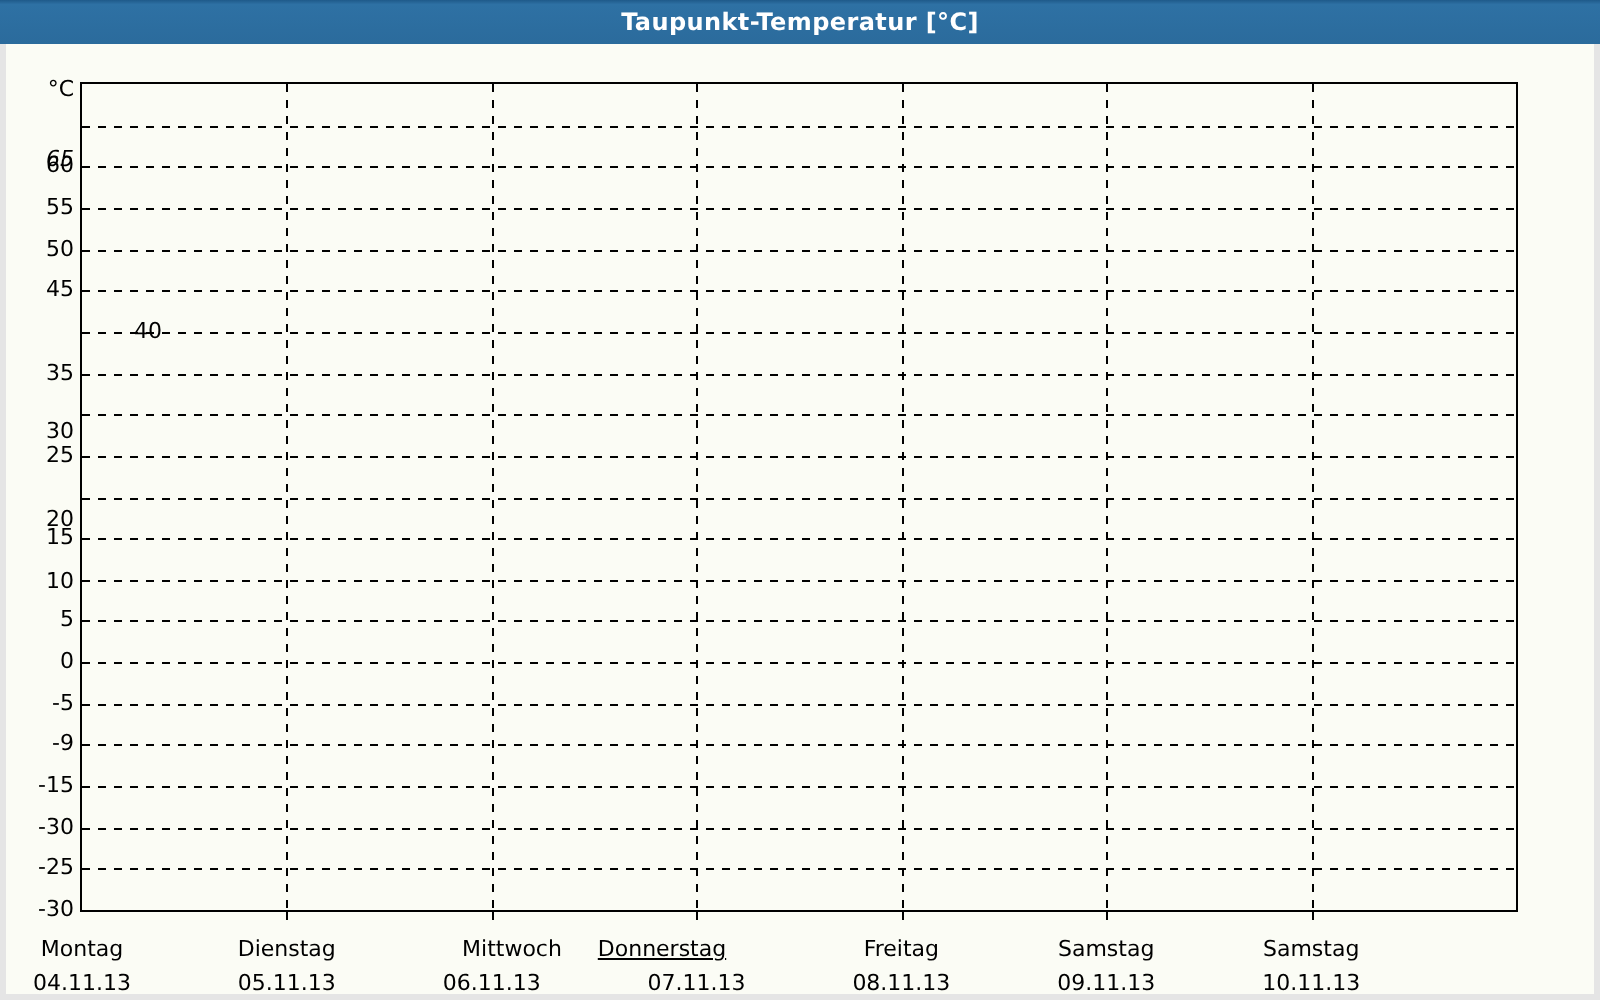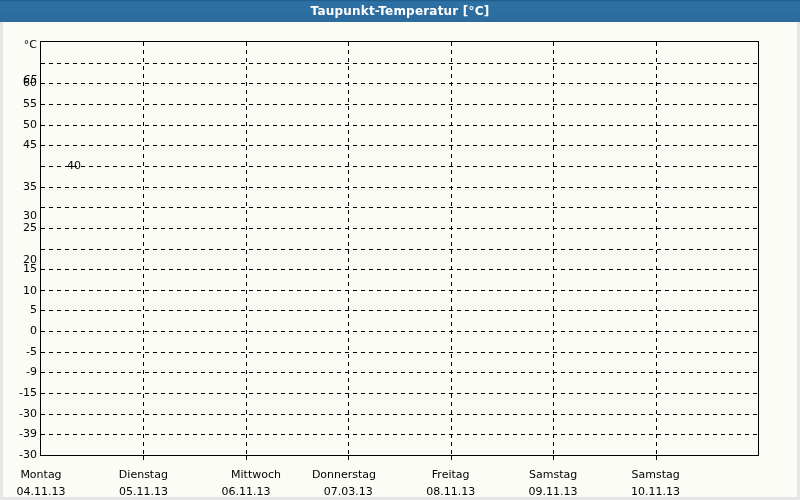--- a/index.html
+++ b/index.html
@@ -122,32 +122,32 @@
         <div class="ytick" style="top: 199.8px;">25</div>
         <div class="ytick" style="top: 232px;">20</div>
         <div class="ytick" style="top: 241.2px;">15</div>
         <div class="ytick" style="top: 263px;">10</div>
         <div class="ytick" style="top: 282.4px;">5</div>
         <div class="ytick" style="top: 303.1px;">0</div>
         <div class="ytick" style="top: 323.8px;">-5</div>
         <div class="ytick" style="top: 344.4px;">-9</div>
         <div class="ytick" style="top: 365.1px;">-15</div>
         <div class="ytick" style="top: 385.7px;">-30</div>
-        <div class="ytick" style="top: 406.3px;">-39</div>
+        <div class="ytick" style="top: 406.3px;">-25</div>
         <div class="ytick" style="top: 427px;">-30</div>
       </div>
     <div id="xlabels">
         <div class="xday" style="left: -17px;">Montag</div>
         <div class="xdate" style="left: -17px;">04.11.13</div>
         <div class="xday" style="left: 85.4px;">Dienstag</div>
         <div class="xdate" style="left: 85.4px;">05.11.13</div>
         <div class="xday" style="left: 198px;">Mittwoch</div>
         <div class="xdate" style="left: 187.9px;">06.11.13</div>
-        <div class="xday" style="left: 286px;">Donnerstag</div>
-        <div class="xdate" style="left: 290.3px;">07.03.13</div>
+        <div class="xday" style="left: 273px; text-decoration: underline;">Donnerstag</div>
+        <div class="xdate" style="left: 290.3px;">07.11.13</div>
         <div class="xday" style="left: 392.7px;">Freitag</div>
         <div class="xdate" style="left: 392.7px;">08.11.13</div>
         <div class="xday" style="left: 495.1px;">Samstag</div>
         <div class="xdate" style="left: 495.1px;">09.11.13</div>
         <div class="xday" style="left: 597.6px;">Samstag</div>
         <div class="xdate" style="left: 597.6px;">10.11.13</div>
       </div>
   </div>
 </div>
 

